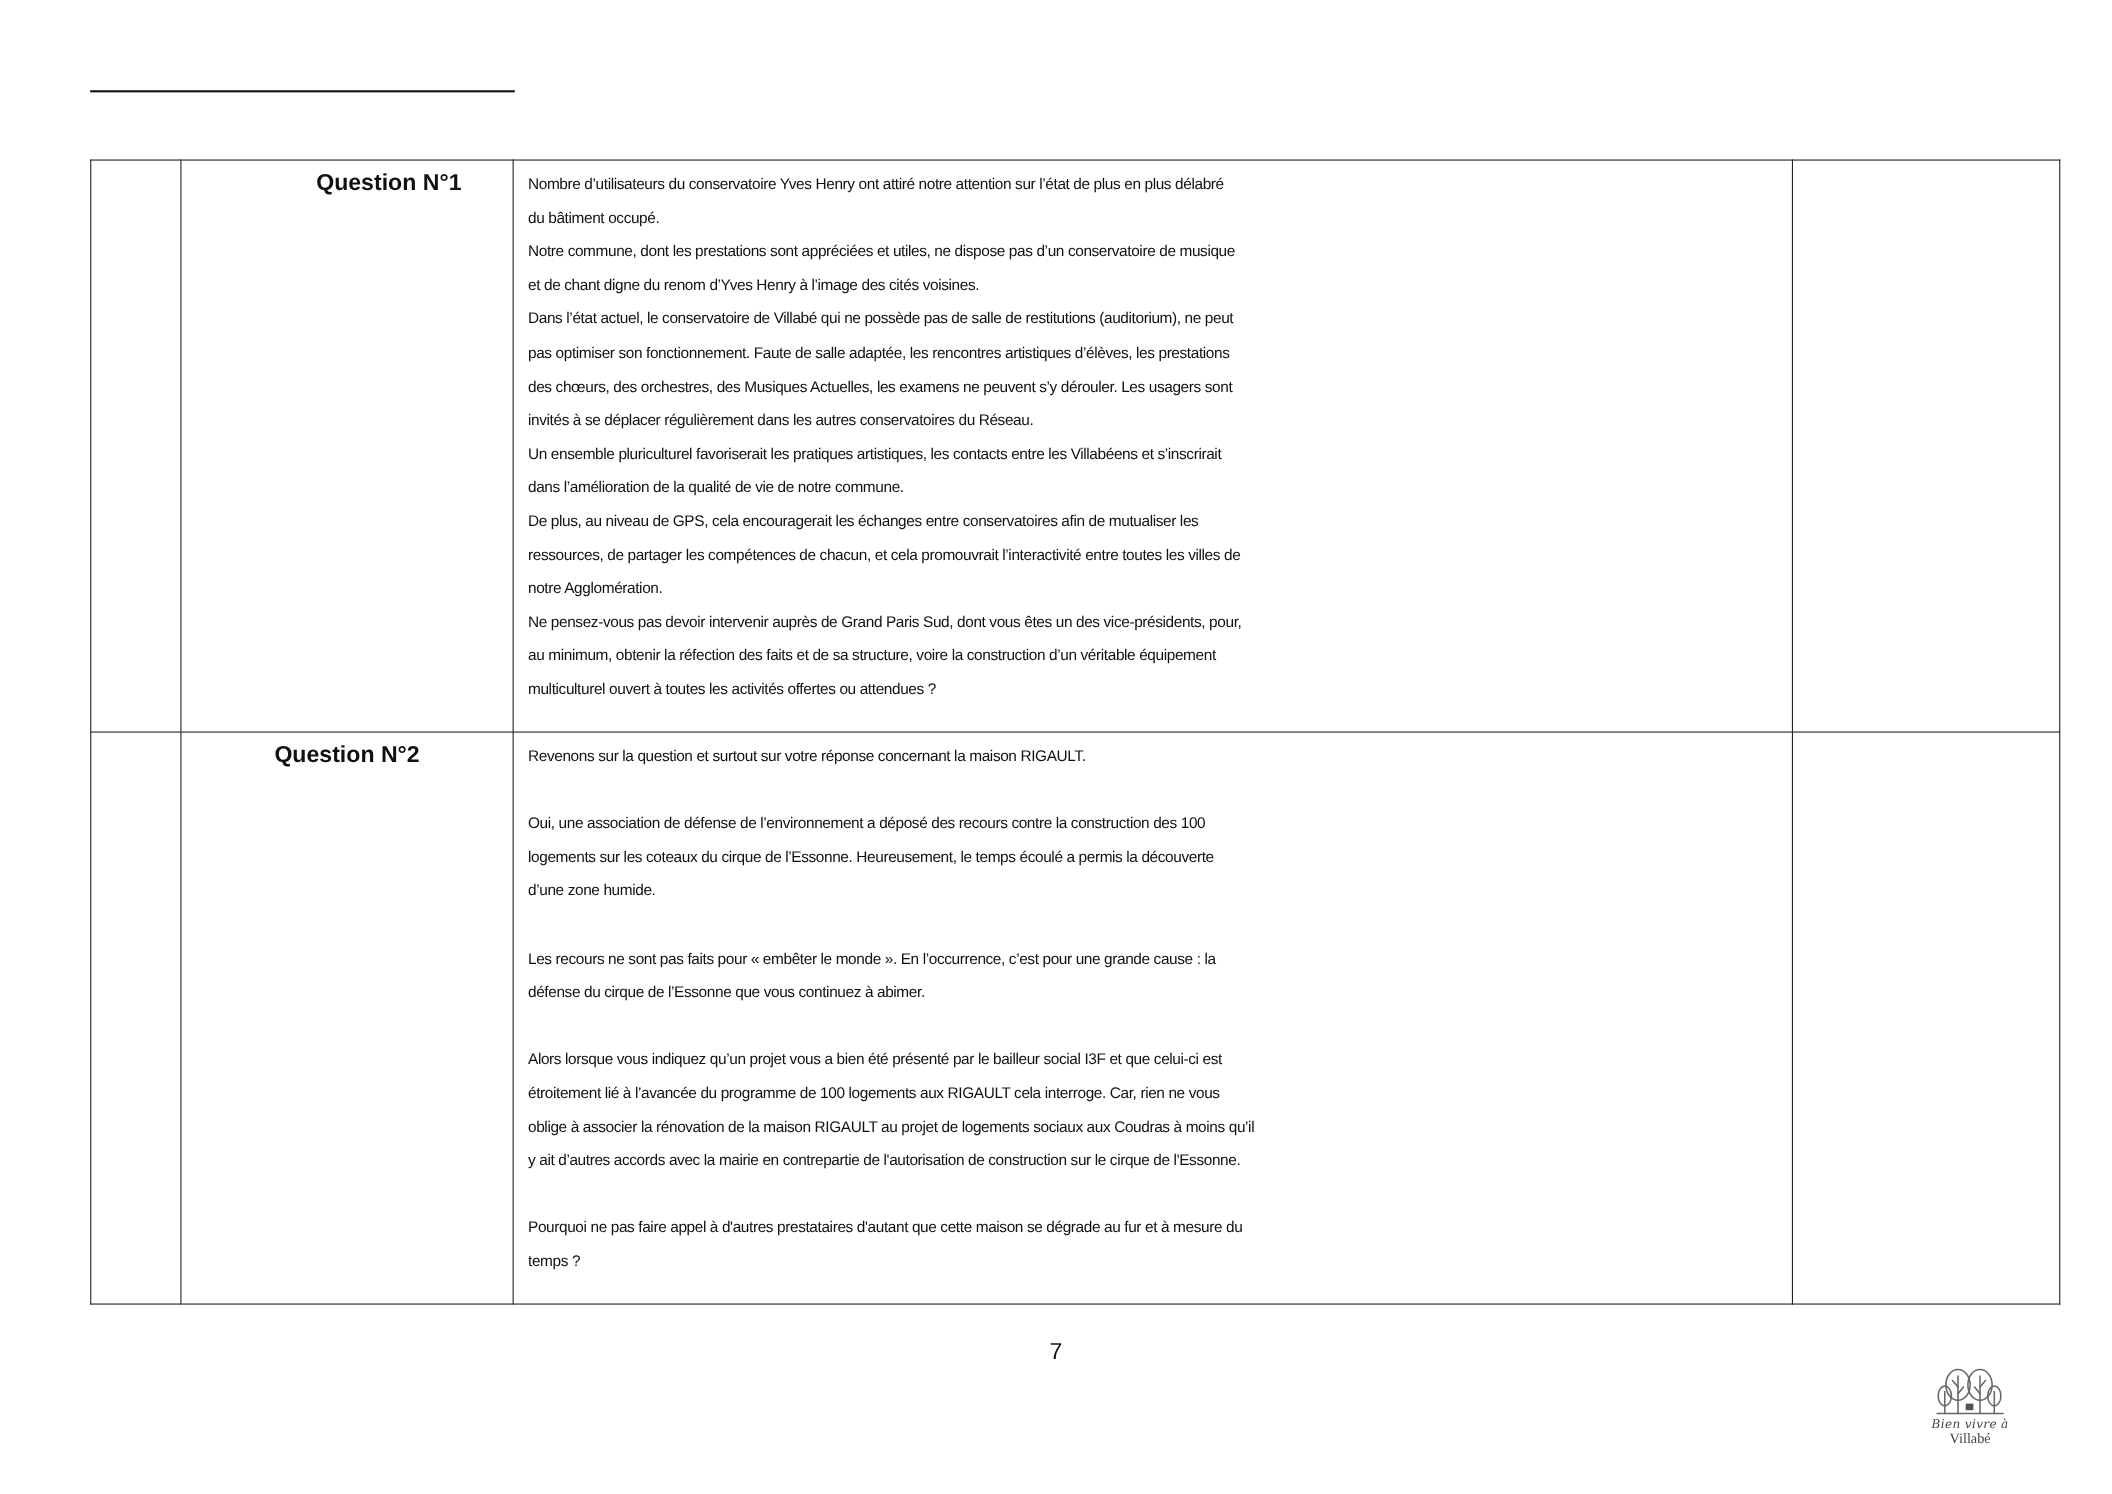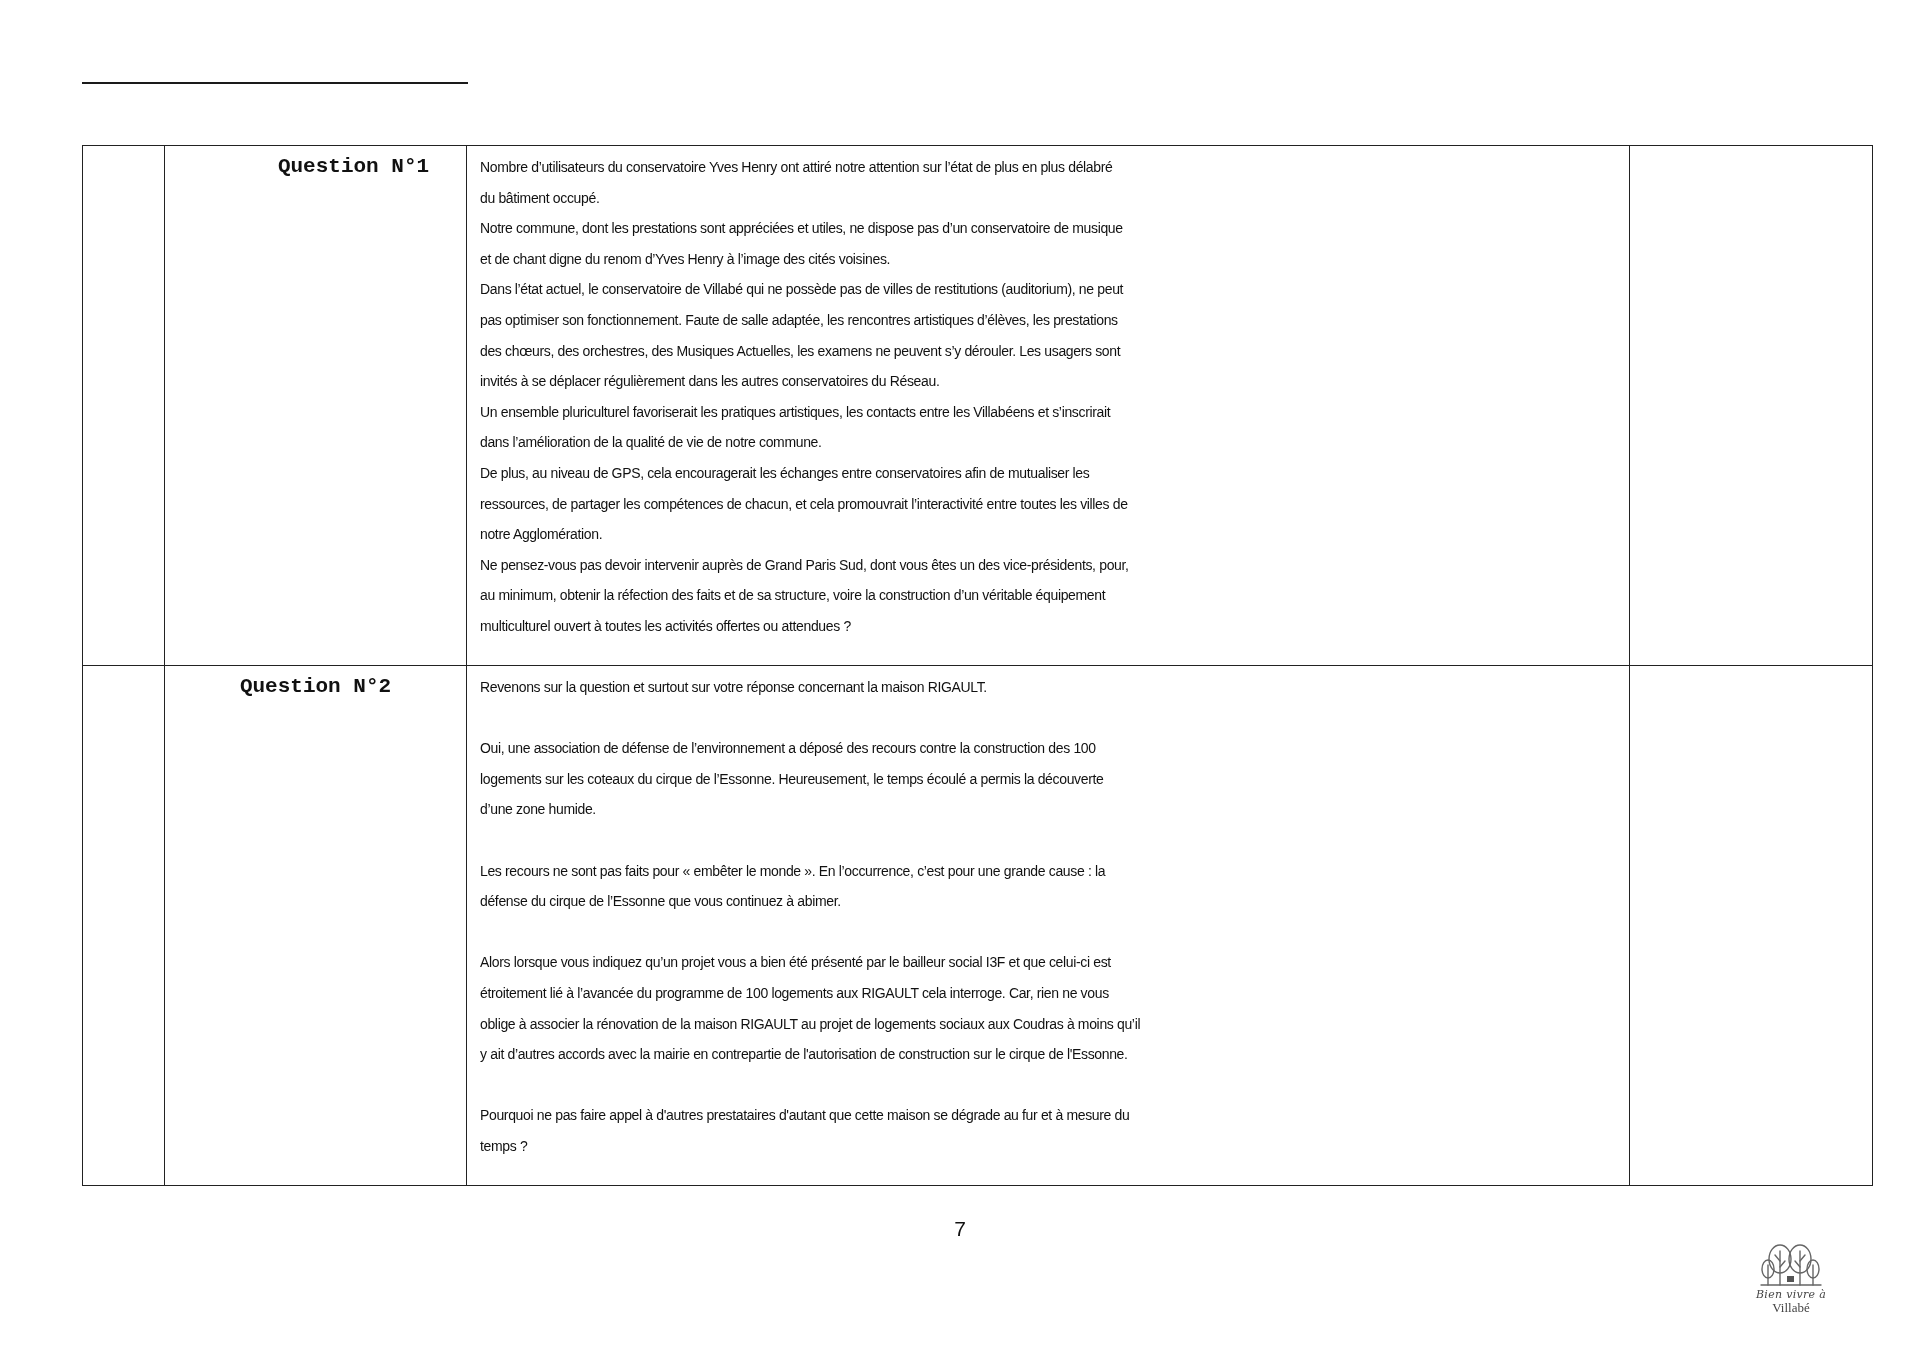--- a/index.html
+++ b/index.html
@@ -20,21 +20,21 @@
     border: 1.5px solid #222222; vertical-align: top; padding: 0;
   }
   .col-a { width: 82px; }
   .col-b { width: 302px; }
   .col-c { width: 1163px; }
   .col-d { width: 243px; }
   .row-q1 td { height: 519px; }
   .row-q2 td { height: 519px; }
   .q-label {
     font-weight: bold; font-size: 21px; line-height: 30.6px;
-    padding-top: 6px; text-align: center; white-space: nowrap; font-family: Liberation Mono, monospace;
+    padding-top: 6px; text-align: center; white-space: nowrap;
   }
   .q-label.offset { padding-left: 76px; }
   .q-body {
     padding: 6px 10px 0 13px; font-size: 14px; line-height: 30.6px;
     letter-spacing: -0.35px;
   }
   .q-line { display: block; white-space: nowrap; min-height: 30.6px; }
   .page-number {
     position: absolute; left: 952px; top: 1217px; font-size: 21px;
     width: 16px; text-align: center;
@@ -70,21 +70,21 @@
       <td></td>
       <td>
         <div class="q-label offset">Question N°1</div>
       </td>
       <td>
         <div class="q-body">
           <span class="q-line">Nombre d’utilisateurs du conservatoire Yves Henry ont attiré notre attention sur l’état de plus en plus délabré</span>
           <span class="q-line">du bâtiment occupé.</span>
           <span class="q-line">Notre commune, dont les prestations sont appréciées et utiles, ne dispose pas d’un conservatoire de musique</span>
           <span class="q-line">et de chant digne du renom d’Yves Henry à l’image des cités voisines.</span>
-          <span class="q-line">Dans l’état actuel, le conservatoire de Villabé qui ne possède pas de villes de restitutions (auditorium), ne peut</span>
+          <span class="q-line">Dans l’état actuel, le conservatoire de Villabé qui ne possède pas de salle de restitutions (auditorium), ne peut</span>
           <span class="q-line">pas optimiser son fonctionnement. Faute de salle adaptée, les rencontres artistiques d’élèves, les prestations</span>
           <span class="q-line">des chœurs, des orchestres, des Musiques Actuelles, les examens ne peuvent s’y dérouler. Les usagers sont</span>
           <span class="q-line">invités à se déplacer régulièrement dans les autres conservatoires du Réseau.</span>
           <span class="q-line">Un ensemble pluriculturel favoriserait les pratiques artistiques, les contacts entre les Villabéens et s’inscrirait</span>
           <span class="q-line">dans l’amélioration de la qualité de vie de notre commune.</span>
           <span class="q-line">De plus, au niveau de GPS, cela encouragerait les échanges entre conservatoires afin de mutualiser les</span>
           <span class="q-line">ressources, de partager les compétences de chacun, et cela promouvrait l’interactivité entre toutes les villes de</span>
           <span class="q-line">notre Agglomération.</span>
           <span class="q-line">Ne pensez-vous pas devoir intervenir auprès de Grand Paris Sud, dont vous êtes un des vice-présidents, pour,</span>
           <span class="q-line">au minimum, obtenir la réfection des faits et de sa structure, voire la construction d’un véritable équipement</span>

